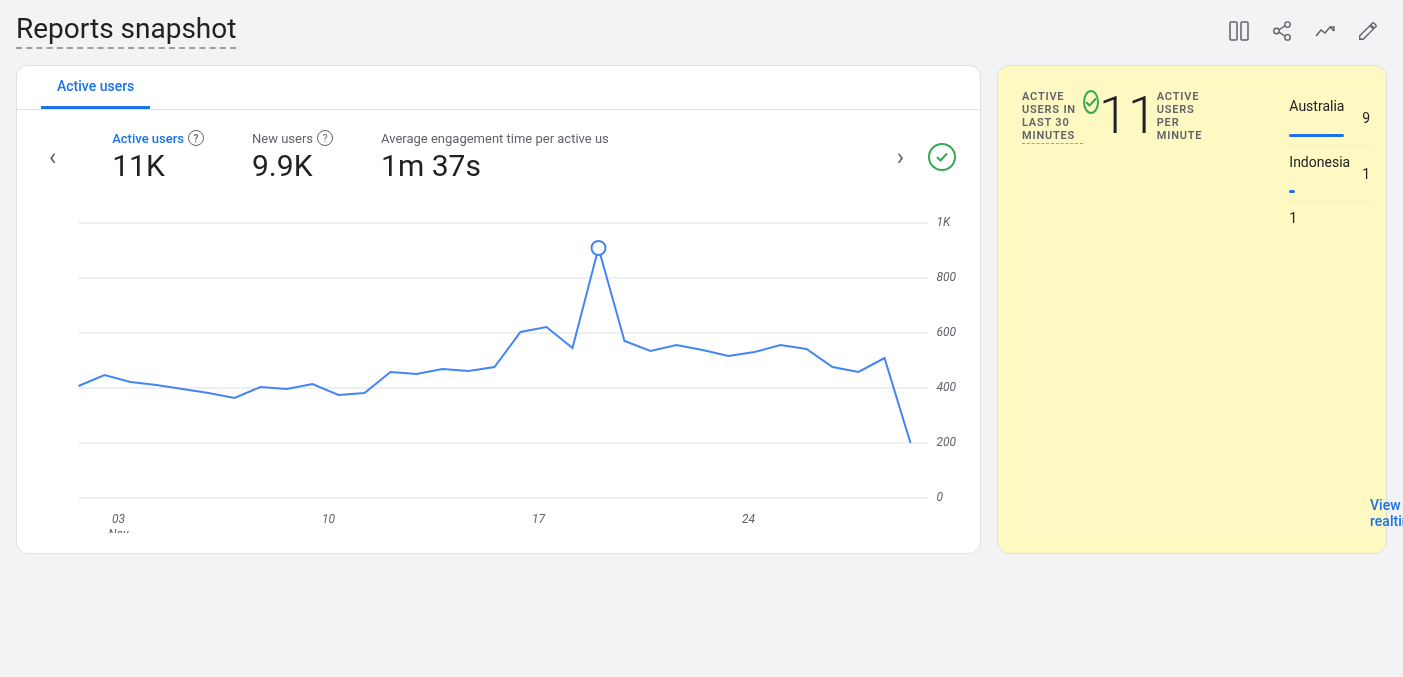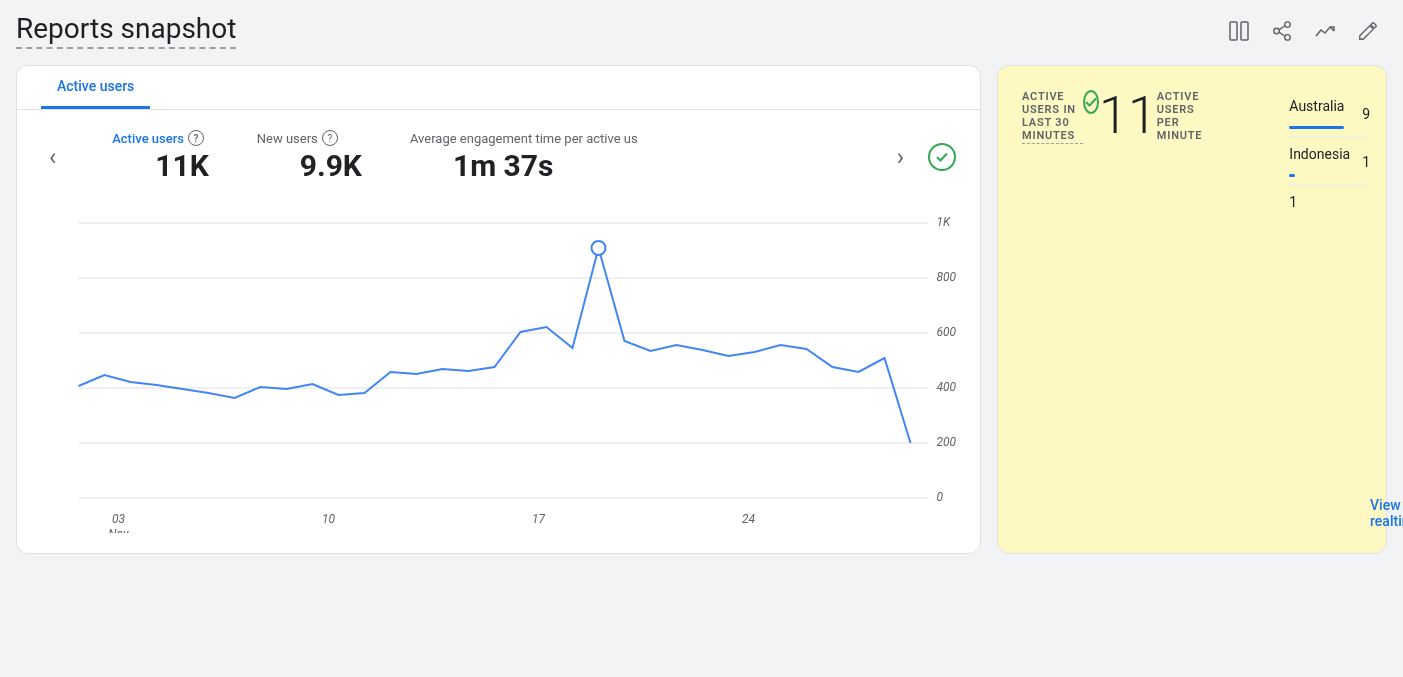--- a/index.html
+++ b/index.html
@@ -104,23 +104,22 @@
       margin-bottom: 2px;
     }
 
     .metric-label.active {
       color: #1a73e8;
       font-weight: 500;
     }
 
     .metric-value {
       font-size: 30px;
-      font-weight: 700;
-      color: #202124;
-      margin-left: 43px;
+      font-weight: 400;
+      color: #202124;
     }
 
     .metric-value.active {
       color: #202124;
     }
 
     .help-icon {
       width: 16px;
       height: 16px;
       border: 1.5px solid #5f6368;
@@ -249,21 +248,21 @@
       border-bottom: 1px solid #e8eaed;
     }
 
     .country-row:last-child {
       border-bottom: none;
     }
 
     .country-info {
       display: flex;
       flex-direction: column;
-      gap: 12px;
+      gap: 20px;
       flex: 1;
       margin-right: 12px;
     }
 
     .country-name {
       font-size: 14px;
       color: #202124;
     }
 
     .country-bar {

